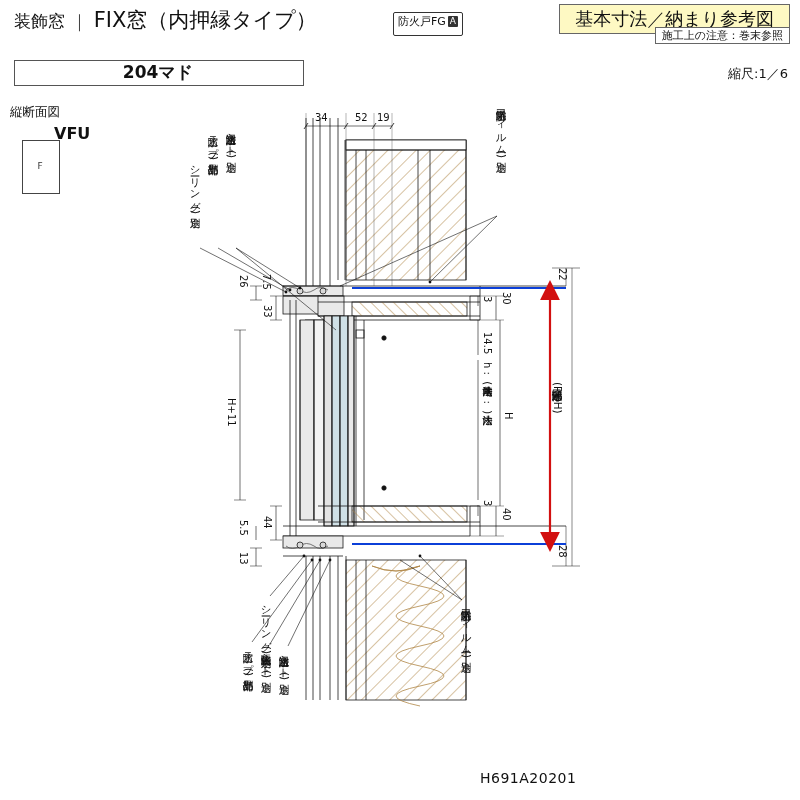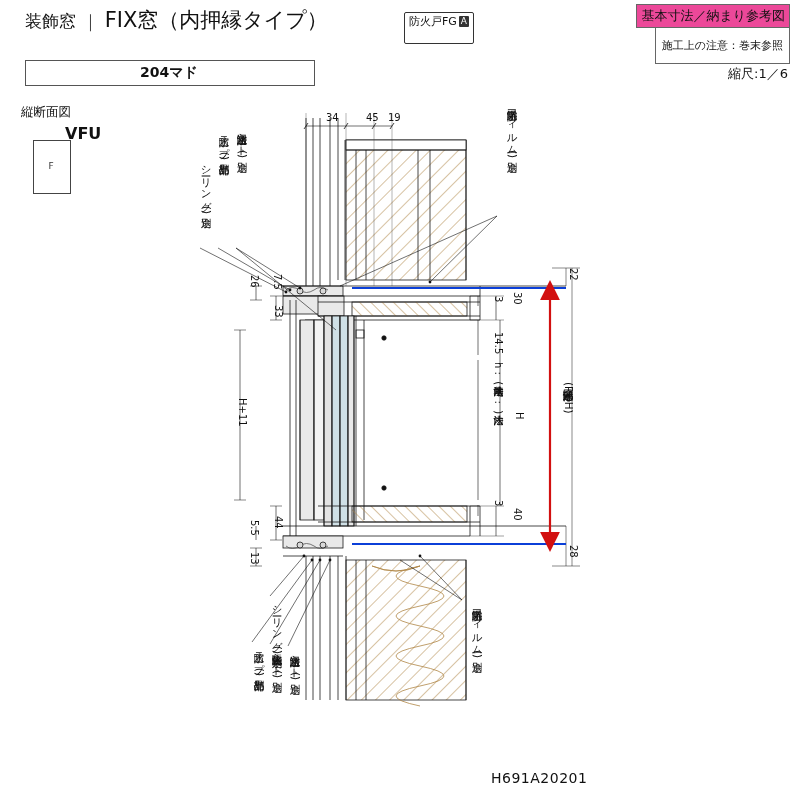--- a/index.html
+++ b/index.html
@@ -4,50 +4,50 @@
 <style>
   html,body{margin:0;padding:0;}
   body{
     width:800px;height:800px;
     background:#ffffff;
     font-family:"DejaVu Sans","Liberation Sans",sans-serif;
     color:#111;
     position:relative;
     overflow:hidden;
   }
-  .abs{position:absolute;margin-left:11px;}
+  .abs{position:absolute;}
   
   #header-title{
     left:14px;top:6px;font-size:17px;letter-spacing:0px;white-space:nowrap;
   }
   #header-title .sep{color:#444;padding:0 6px;}
   #header-title .main{font-size:21px;}
   #fireproof-badge{
     left:393px;top:12px;border:1px solid #333;border-radius:2px;
-    font-size:11px;padding:1px 4px 14px 4px;white-space:nowrap;background:#fff;
+    font-size:11px;padding:1px 4px 6px 4px;white-space:nowrap;background:#fff;
   }
   #fireproof-badge .sq{
     display:inline-block;background:#333;color:#fff;font-size:9px;
     padding:0 2px;margin-left:2px;border-radius:1px;line-height:11px;vertical-align:1px;
   }
   #ref-note-box{
-    right:10px;top:4px;border:1px solid #666;font-size:13px;
-    padding:2px 4px;white-space:nowrap;background:#ec4899;
+    right:10px;top:4px;border:1px solid #666;font-size:18px;
+    padding:2px 15px;white-space:nowrap;background:#fef9c3;
   }
   #const-note-box{
     right:10px;top:27px;border:1px solid #666;font-size:11px;
-    padding:10px 6px;white-space:nowrap;background:#fff;
+    padding:0 6px;white-space:nowrap;background:#fff;
   }
   #model-box{
     left:14px;top:60px;width:288px;height:24px;border:1px solid #555;
     background:#fff;
   }
   #model-label{
     left:14px;top:60px;width:288px;height:16px;line-height:24px;
-    text-align:center;font-size:14px;font-weight:bold;
+    text-align:center;font-size:17px;font-weight:bold;
   }
   #scale-label{right:12px;top:65px;font-size:13px;}
   #section-label{left:10px;top:104px;font-size:12.5px;text-align:right;}
   #vfu-label{left:54px;top:124px;font-size:16px;font-weight:bold;}
   #vfu-box{left:22px;top:140px;width:36px;height:52px;border:1px solid #444;background:#fff;}
   #vfu-box-letter{left:22px;top:140px;width:36px;height:52px;line-height:52px;text-align:center;font-size:9px;color:#333;}
   #drawing-code{left:480px;top:770px;font-size:14px;letter-spacing:.5px;}
 
   
   .vtext{
@@ -269,21 +269,21 @@
     <circle cx="430" cy="282" r="1.4"></circle>
     <circle cx="304" cy="556" r="1.4"></circle>
     <circle cx="312" cy="560" r="1.4"></circle>
     <circle cx="320" cy="560" r="1.4"></circle>
     <circle cx="330" cy="560" r="1.4"></circle>
     <circle cx="420" cy="556" r="1.4"></circle>
   </g>
 </svg>
 
 <div class="abs dim" style="left:315px;top:112px;">34</div>
-<div class="abs dim" style="left:355px;top:112px;">45</div>
+<div class="abs dim" style="left:355px;top:112px;">52</div>
 <div class="abs dim" style="left:377px;top:112px;">19</div>
 
 <div class="abs dim vtext" style="left:238px;top:275px;">26</div>
 <div class="abs dim vtext" style="left:261px;top:274px;">7.5</div>
 <div class="abs dim vtext" style="left:262px;top:305px;">33</div>
 <div class="abs dim vtext" style="left:226px;top:398px;">H+11</div>
 <div class="abs dim vtext" style="left:238px;top:520px;">5.5</div>
 <div class="abs dim vtext" style="left:262px;top:516px;">44</div>
 <div class="abs dim vtext" style="left:238px;top:552px;">13</div>
 

